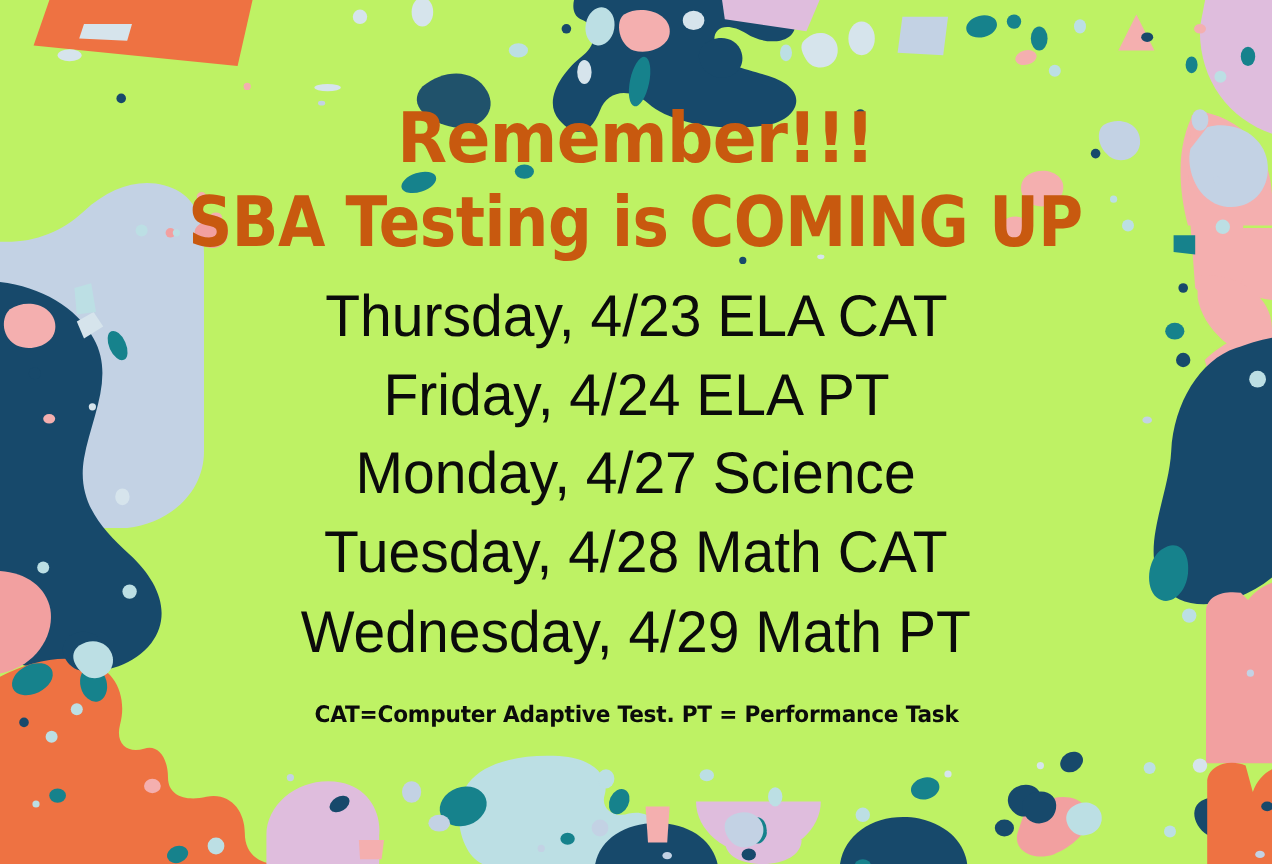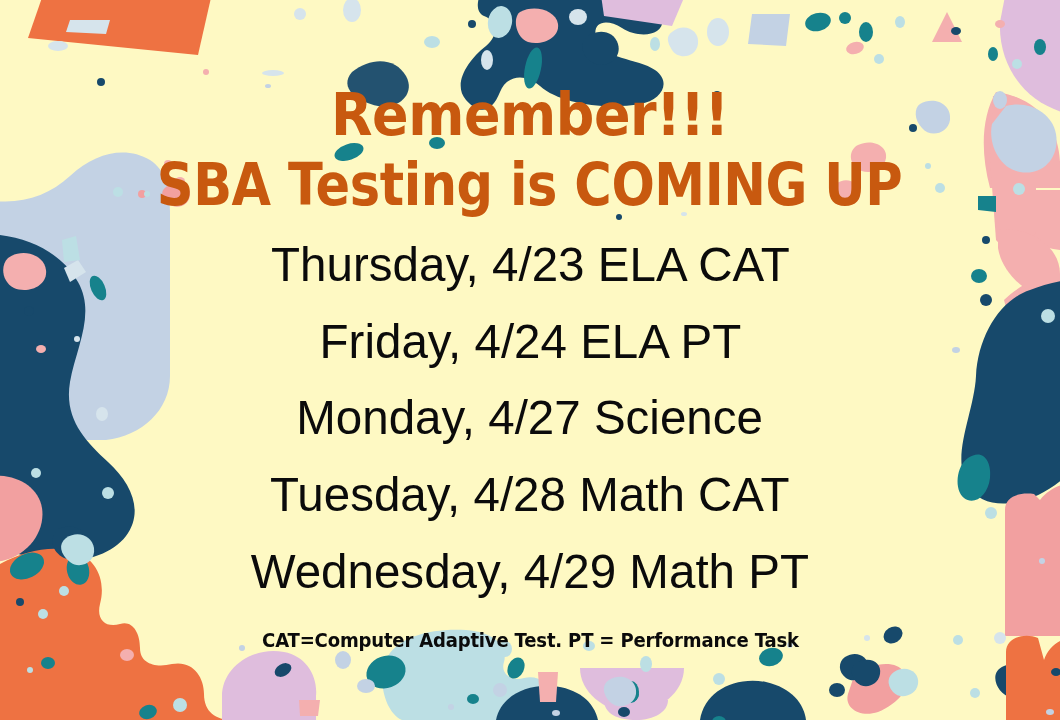--- a/index.html
+++ b/index.html
@@ -5,21 +5,21 @@
   html, body {
     margin: 0;
     padding: 0;
     background: #ffffff;
   }
   #poster {
     position: relative;
     width: 1060px;
     height: 720px;
     overflow: hidden;
-    background: #fef9c3;
+    background: #bef264;
     font-family: "Liberation Sans", sans-serif;
   }
   #terrazzo {
     position: absolute;
     inset: 0;
     width: 1060px;
     height: 720px;
     pointer-events: none;
   }
   #content {
@@ -51,21 +51,21 @@
   #headline-2 {
     font-size: 58px;
     margin-top: 12px;
     transform: scaleX(0.88);
   }
   #schedule {
     margin-top: 18px;
     display: flex;
     flex-direction: column;
     align-items: center;
-    gap: 12px;
+    gap: 1px;
   }
   .schedule-line {
     color: #0b0b0b;
     font-family: "Liberation Sans", sans-serif;
     font-weight: normal;
     font-size: 49px;
     line-height: 1.32;
     text-align: center;
     white-space: nowrap;
     transform: scaleX(0.97);

